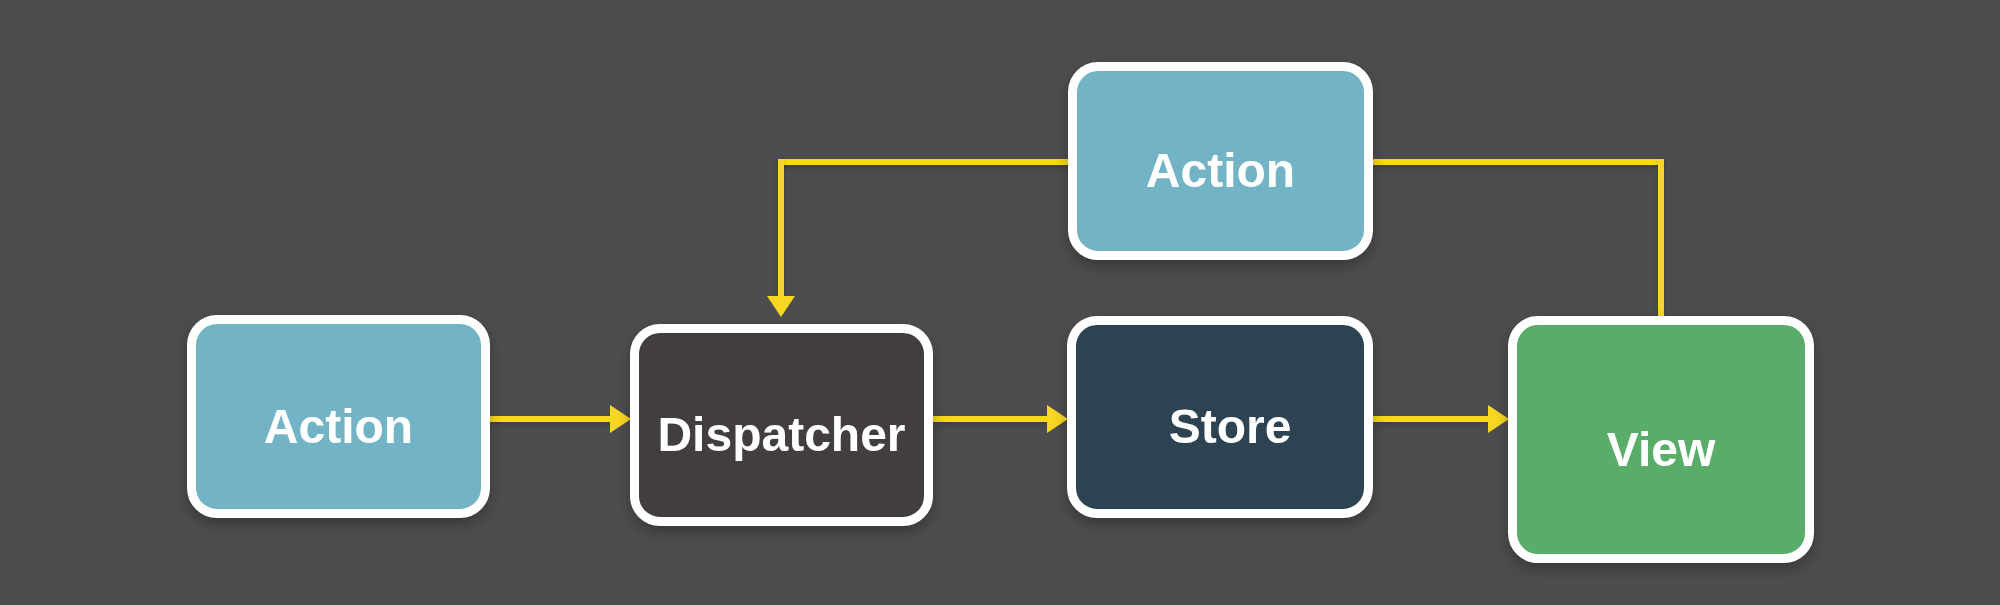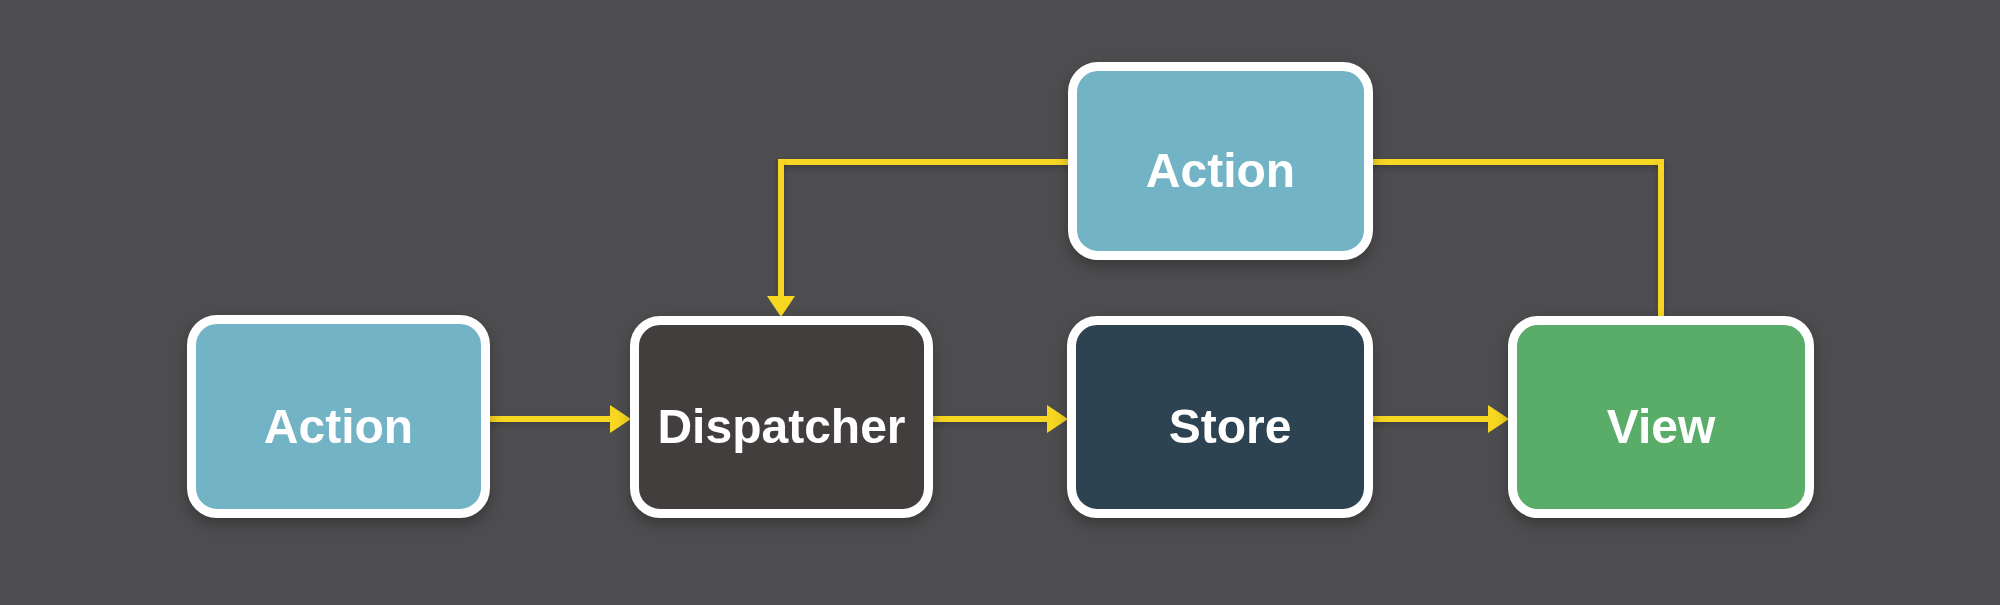--- a/index.html
+++ b/index.html
@@ -29,23 +29,23 @@
     color: #FFFFFF;
     font-weight: 700;
     font-size: 48px;
     letter-spacing: 0px;
     line-height: 1;
     user-select: none;
     margin-top: 20px;
   }
   .n-action-top  { left: 1068px; top:  62px; width: 305px; height: 198px; }
   .n-action      { left:  187px; top: 315px; width: 303px; height: 203px; }
-  .n-dispatcher  { left:  630px; top: 316px; width: 303px; height: 202px; border-radius: 30px; }
+  .n-dispatcher  { left:  630px; top: 324px; width: 303px; height: 202px; border-radius: 30px; }
   .n-store       { left: 1067px; top: 316px; width: 306px; height: 202px; }
-  .n-view        { left: 1508px; top: 316px; width: 306px; height: 202px; text-align: right; }
+  .n-view        { left: 1508px; top: 316px; width: 306px; height: 247px; text-align: right; }
   
   .edge {
     position: absolute;
     z-index: 1;
     box-shadow: 0 3px 5px rgba(0,0,0,0.18);
   }
   .head {
     position: absolute;
     z-index: 1;
     box-shadow: none;

